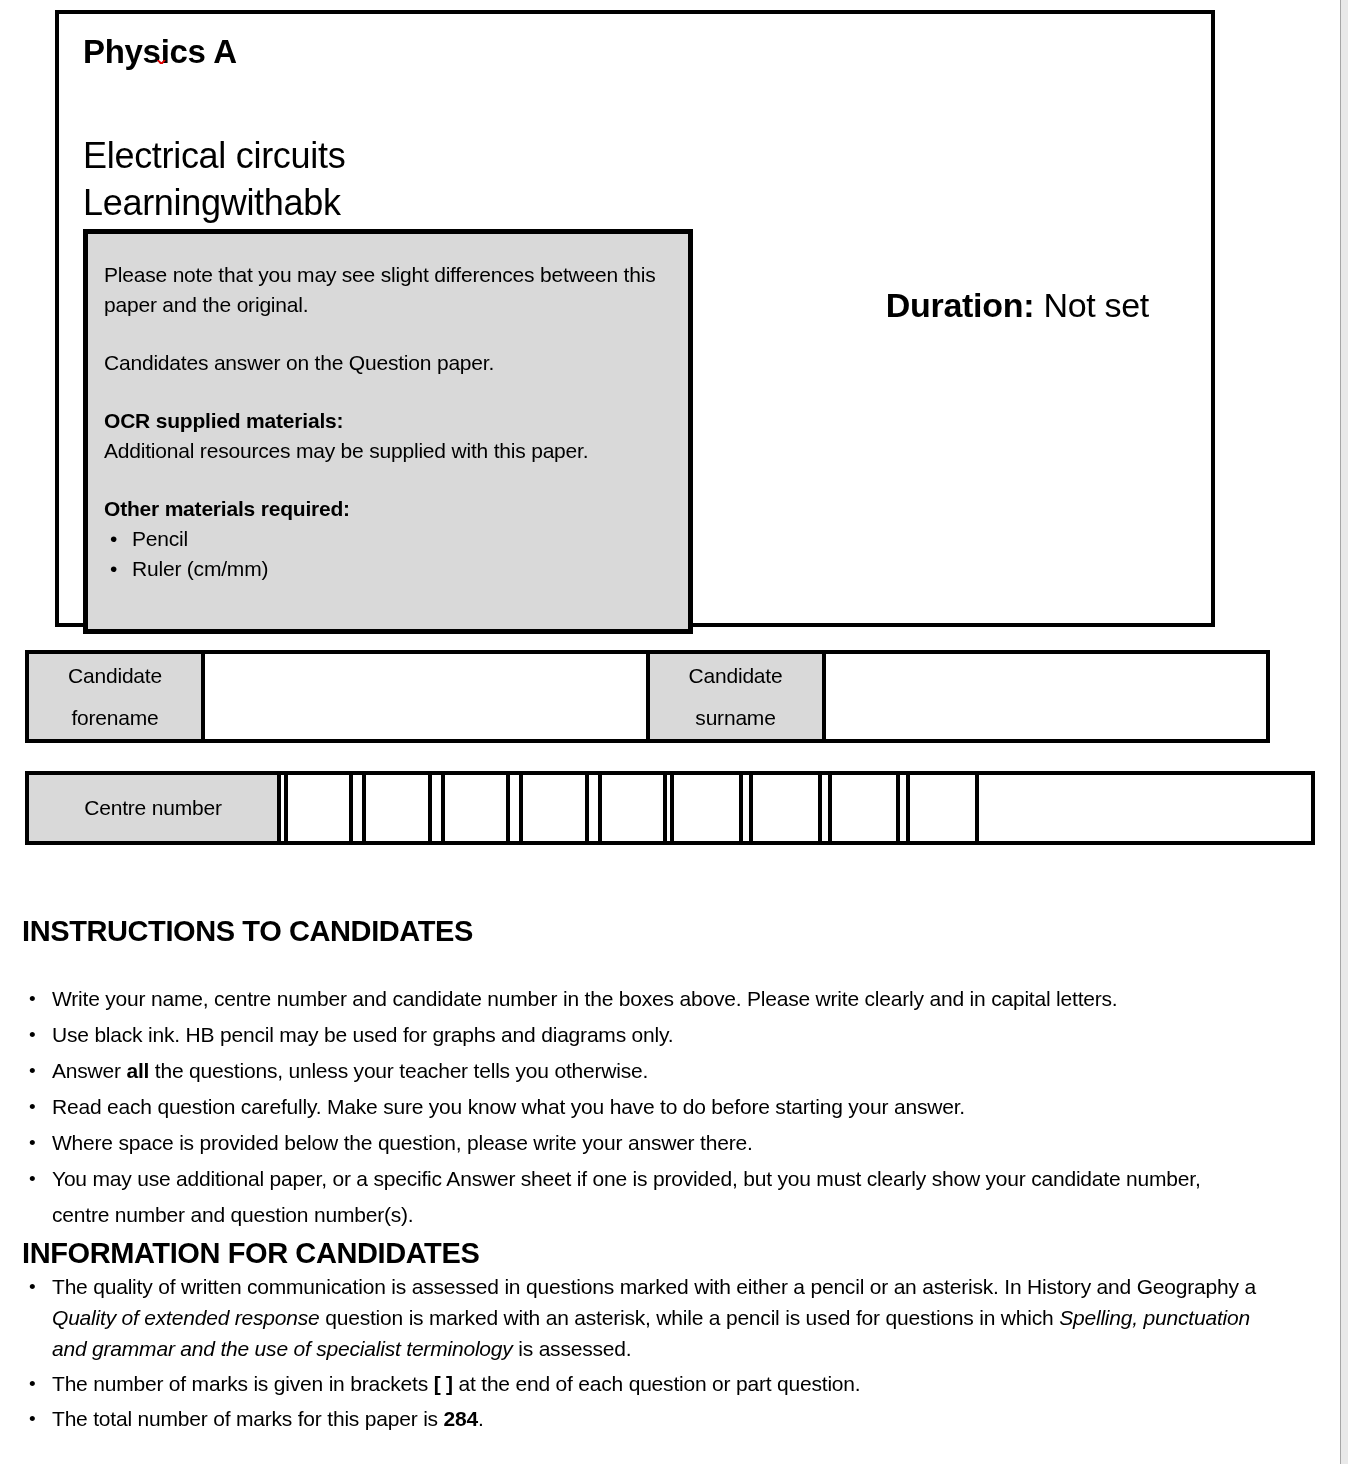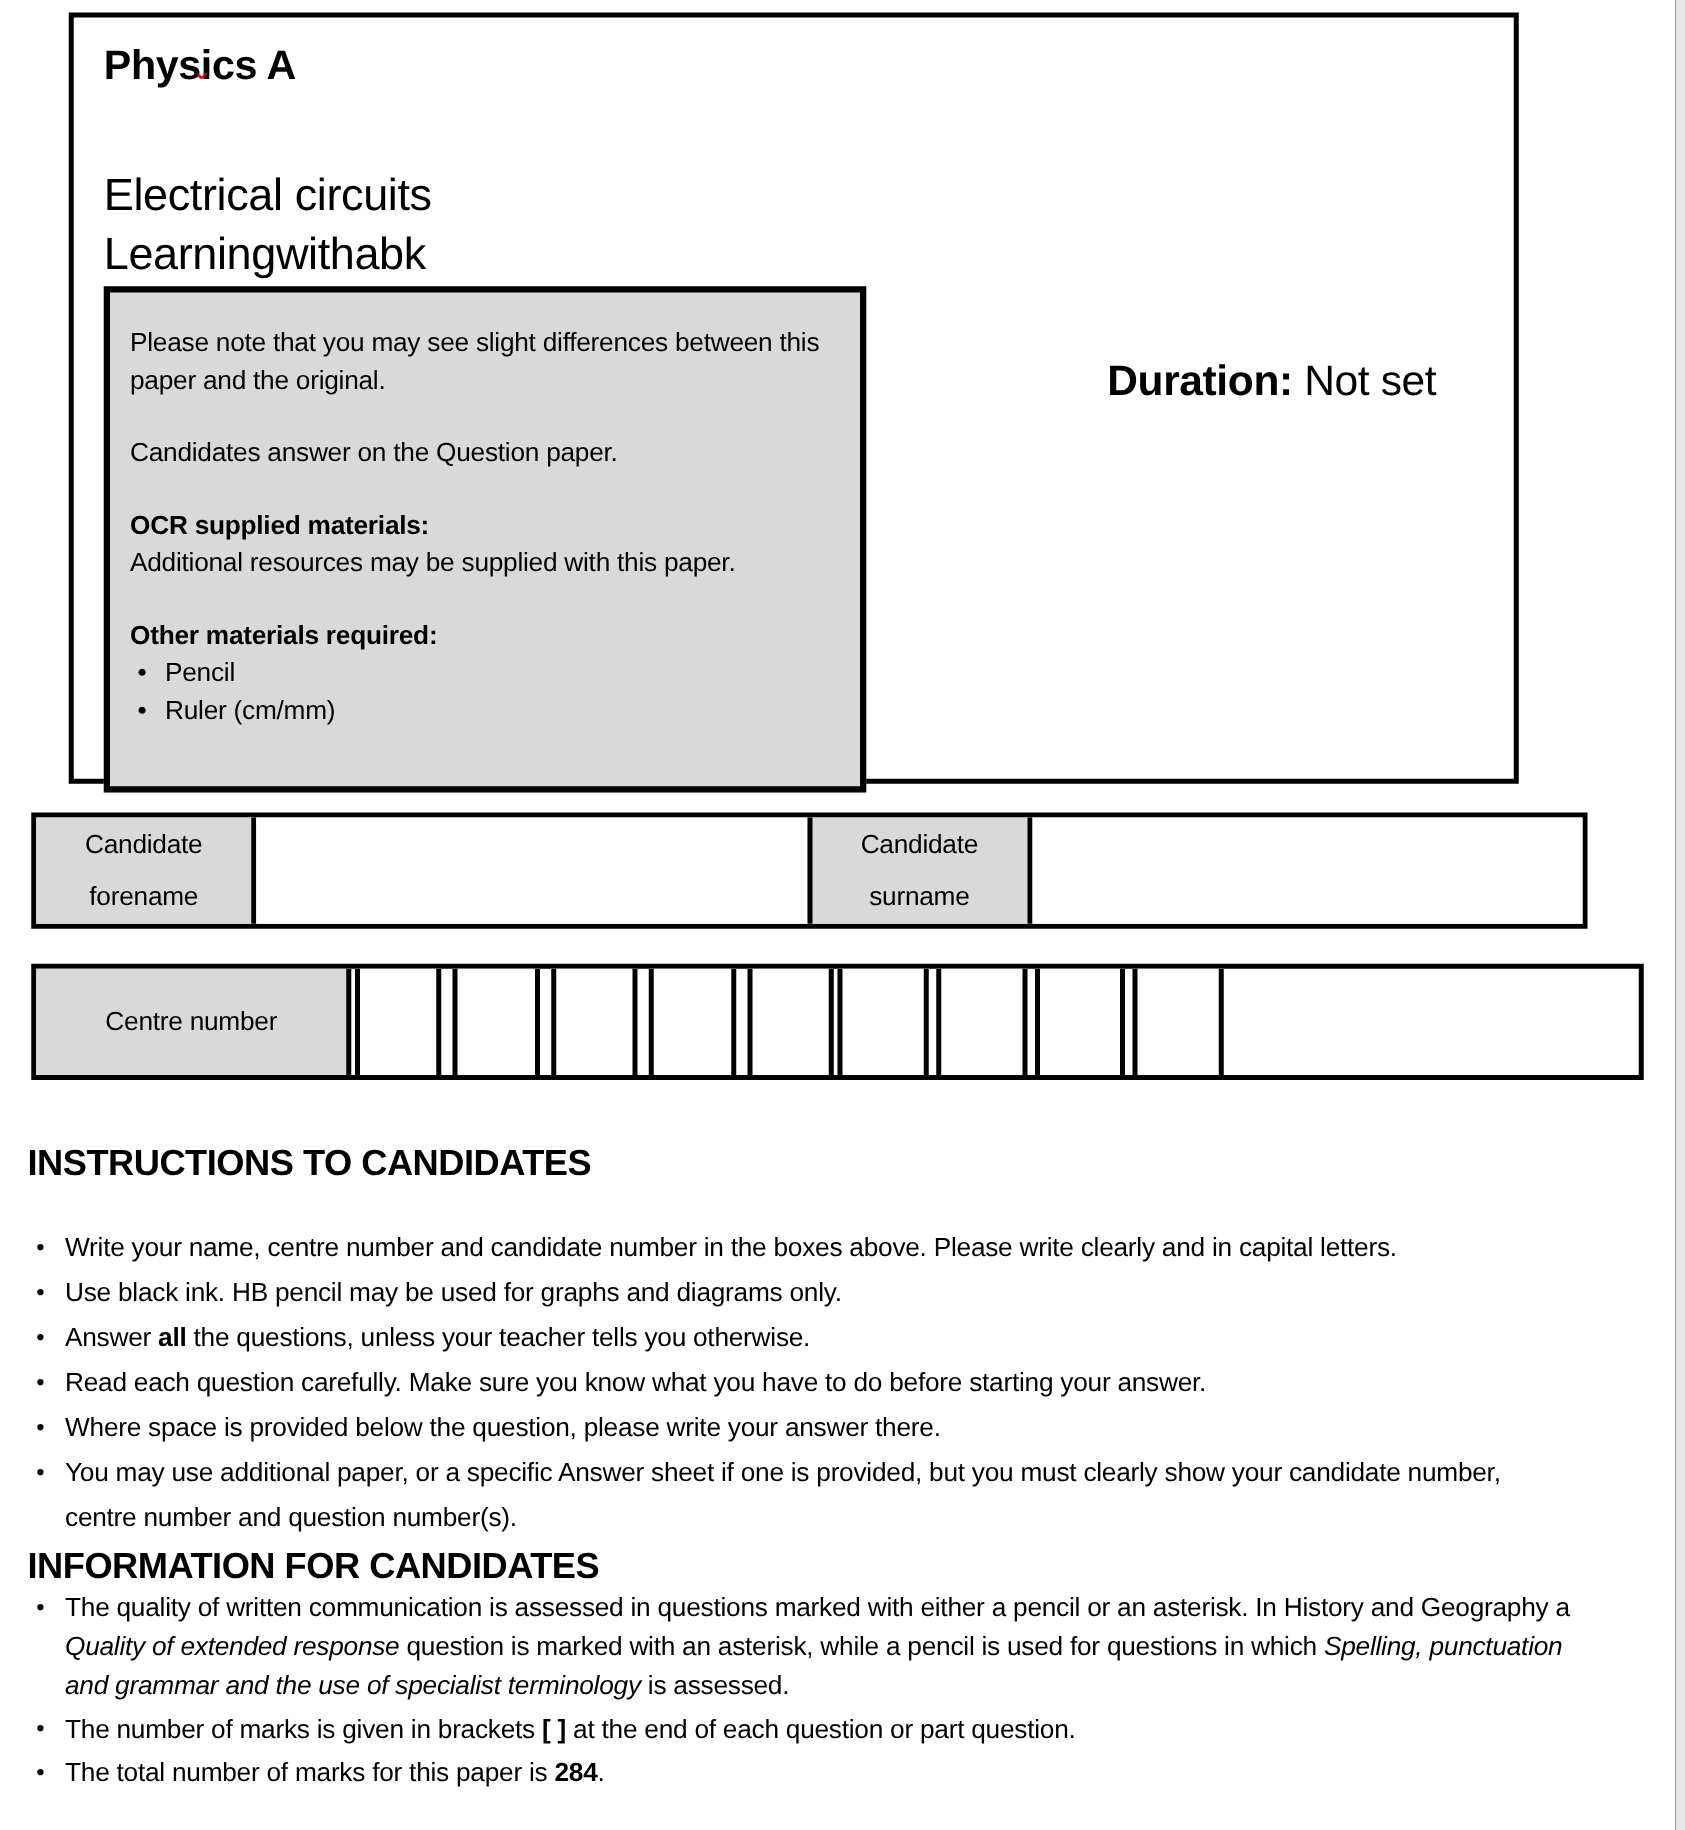--- a/index.html
+++ b/index.html
@@ -47,21 +47,21 @@
   .label-cell{
     background:#d9d9d9;box-sizing:border-box;text-align:center;
     display:flex;flex-direction:column;justify-content:space-between;
     padding:10px 0 9px 0;font-size:21px;letter-spacing:-0.2px;
   }
   .label-forename{width:176px;border-right:4px solid #000;}
   .label-surname{width:180px;border-left:4px solid #000;border-right:4px solid #000;}
   .input-cell{flex:1 1 0;background:#fff;}
   
   .num-row{
-    position:absolute;left:25px;top:771px;width:1290px;height:93px;
+    position:absolute;left:25px;top:771px;width:1290px;height:74px;
     border:4px solid #000;box-sizing:border-box;display:flex;align-items:stretch;background:#fff;
   }
   .num-label{
     background:#d9d9d9;box-sizing:border-box;display:flex;align-items:center;
     justify-content:center;font-size:21px;letter-spacing:-0.2px;
   }
   .centre-label{width:252px;border-right:4px solid #000;}
   .cand-label{width:336px;border-left:4px solid #000;border-right:4px solid #000;}
   .boxes{display:flex;box-sizing:border-box;}
   .boxes-centre{width:386px;gap:9px;padding-left:3px;}

